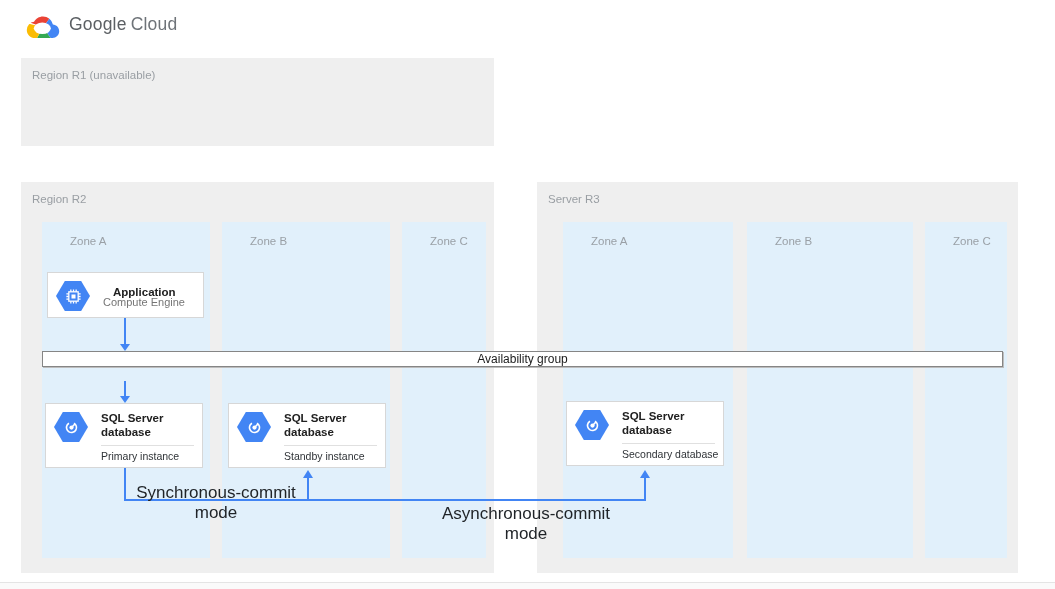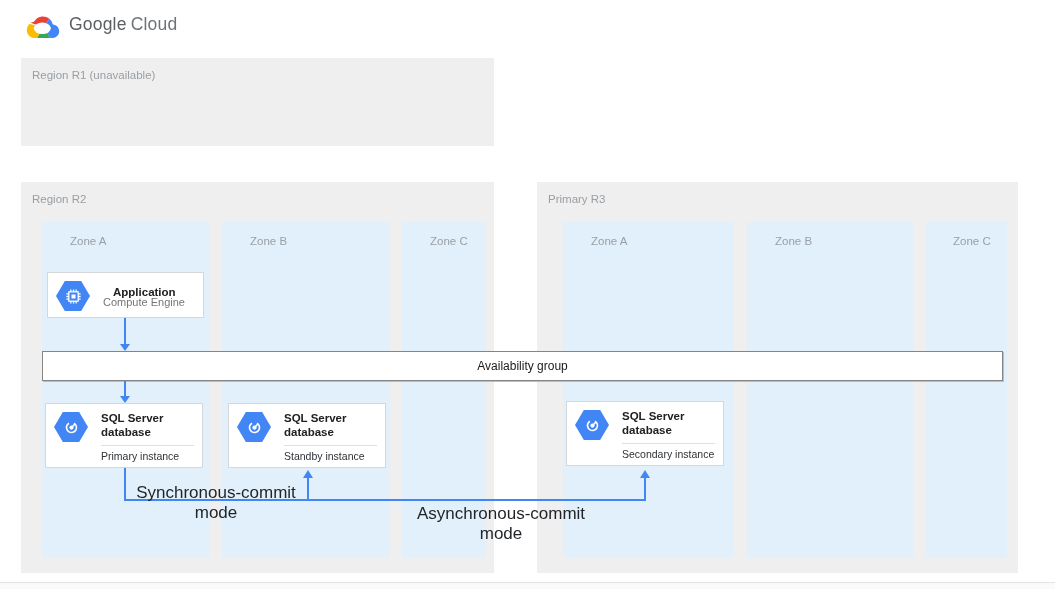--- a/index.html
+++ b/index.html
@@ -32,34 +32,34 @@
        clip-path:polygon(26% 0,74% 0,100% 50%,74% 100%,26% 100%,0 50%);
        display:flex;align-items:center;justify-content:center;}
   .card-title{position:absolute;left:55px;top:7px;width:95px;font-size:11.5px;line-height:14px;
        color:#212121;font-weight:700;}
   .card-sub{position:absolute;left:55px;top:22px;font-size:11px;color:#757575;}
   .app-card .card-title{top:12px;margin-left:10px;}
   .app-card .card-sub{top:23px;}
   .sql-divider{position:absolute;left:55px;right:8px;top:41px;height:1px;background:#e0e0e0;}
   .instance{position:absolute;left:55px;top:46px;font-size:10.5px;color:#2f3337;text-align:right;}
   
-  .ag-bar{position:absolute;left:42px;top:351px;width:961px;height:30px;background:#fff;
+  .ag-bar{position:absolute;left:42px;top:351px;width:961px;height:16px;background:#fff;
       border:1px solid #858585;box-sizing:border-box;box-shadow:1px 1px 0 #bdbdbd;
       display:flex;align-items:center;justify-content:center;}
   .ag-label{font-size:12px;color:#1b1b1b;}
   
   .shaft-v{position:absolute;width:2px;background:#4285f4;}
   .shaft-h{position:absolute;height:2px;background:#4285f4;}
   .head-down{position:absolute;width:0;height:0;border-left:5px solid transparent;
       border-right:5px solid transparent;border-top:7px solid #4285f4;}
   .head-up{position:absolute;width:0;height:0;border-left:5px solid transparent;
       border-right:5px solid transparent;border-bottom:8px solid #4285f4;}
   .edge-label{position:absolute;font-size:17px;color:#1f2327;text-align:center;width:190px;}
   .sync-label{left:121px;top:483px;}
-  .async-label{left:406px;top:504px;}
+  .async-label{left:431px;top:504px;}
   
   .bottom-strip{position:absolute;left:0;top:582px;width:1055px;height:7px;background:#fafafa;
       border-top:1px solid #e4e4e4;}
 </style>
 </head>
 <body>
 
 <div id="canvas">
 
   <div class="logo-wrap">
@@ -80,21 +80,21 @@
     <span class="logo-text"><span class="g">Google</span><span class="c">Cloud</span></span>
   </div>
 
   <div class="region region-r1">
     <div class="region-label">Region R1 (unavailable)</div>
   </div>
   <div class="region region-r2">
     <div class="region-label">Region R2</div>
   </div>
   <div class="region region-r3">
-    <div class="region-label">Primary R3</div>
+    <div class="region-label">Server R3</div>
   </div>
 
   <div class="zone z2a">
     <div class="zone-label">Zone A</div>
   </div>
   <div class="zone z2b">
     <div class="zone-label">Zone B</div>
   </div>
   <div class="zone z2c">
     <div class="zone-label">Zone C</div>
@@ -157,21 +157,21 @@
   <div class="card sql-card sql-secondary">
     <div class="hex">
       <svg width="17" height="17" viewBox="0 0 16 16">
         <circle cx="8" cy="8" r="4.7" fill="none" stroke="#ffffff" stroke-width="1.5" stroke-dasharray="24 6" transform="rotate(-60 8 8)"></circle>
         <circle cx="8" cy="8" r="2" fill="#ffffff"></circle>
         <path d="M11.4 4.6 Q9.9 6.1 8.9 7.1" fill="none" stroke="#ffffff" stroke-width="1.5"></path>
       </svg>
     </div>
     <div class="card-title">SQL Server database</div>
     <div class="sql-divider"></div>
-    <div class="instance">Secondary instance</div>
+    <div class="instance">Secondary database</div>
   </div>
 
   <div class="shaft-v" style="left:124px;top:318px;height:27px;"></div>
   <div class="head-down" style="left:120px;top:344px;"></div>
 
   <div class="shaft-v" style="left:124px;top:381px;height:16px;"></div>
   <div class="head-down" style="left:120px;top:396px;"></div>
 
   <div class="shaft-v" style="left:124px;top:468px;height:33px;"></div>
   <div class="shaft-h" style="left:124px;top:499px;width:522px;"></div>

